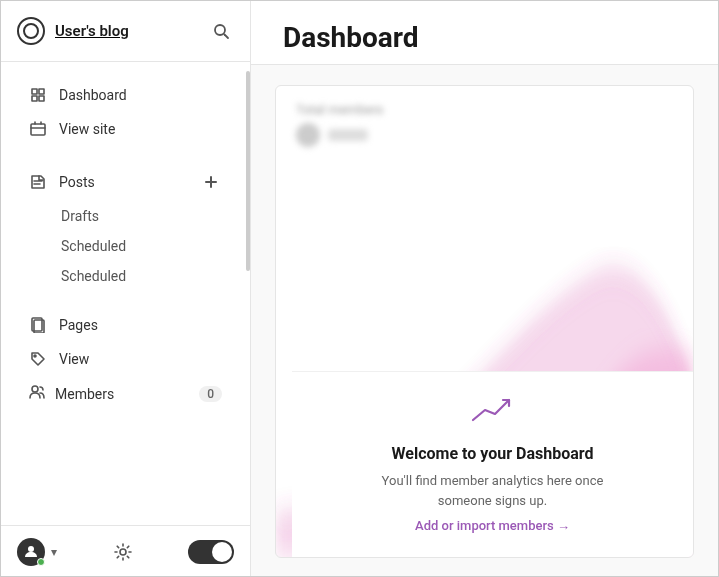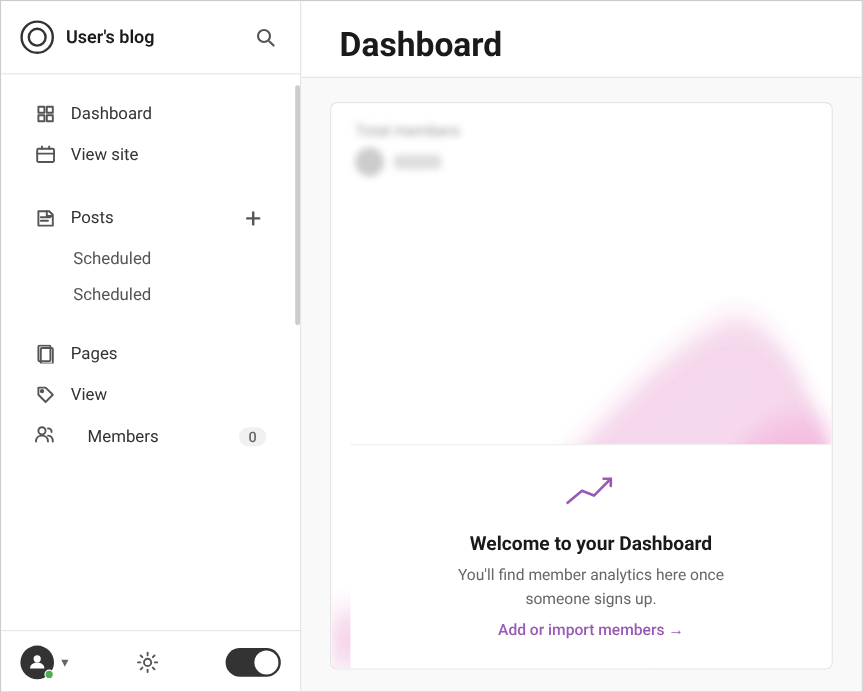--- a/index.html
+++ b/index.html
@@ -24,20 +24,21 @@
       background: #fff;
       position: relative;
     }
 
     .sidebar-header {
       display: flex;
       align-items: center;
       justify-content: space-between;
       padding: 16px 16px 16px 16px;
       border-bottom: 1px solid #e5e5e5;
+      text-decoration: underline;
     }
 
     .sidebar-brand {
       display: flex;
       align-items: center;
       gap: 10px;
       cursor: pointer;
     }
 
     .brand-logo {
@@ -178,21 +179,21 @@
       justify-content: space-between;
       padding: 8px 20px;
       margin: 0 8px;
       cursor: pointer;
       border-radius: 4px;
     }
 
     .members-left {
       display: flex;
       align-items: center;
-      gap: 28px;
+      gap: 10px;
       font-size: 14px;
       color: #333;
     }
 
     
     .sidebar-scrollbar {
       position: absolute;
       right: 0;
       top: 70px;
       width: 4px;
@@ -460,20 +461,23 @@
       </div>
       <button class="add-icon-btn">
         <svg width="16" height="16" viewBox="0 0 16 16" fill="none" stroke="#555" stroke-width="2" stroke-linecap="round">
           <line x1="8" y1="3" x2="8" y2="13"></line>
           <line x1="3" y1="8" x2="13" y2="8"></line>
         </svg>
       </button>
     </div>
 
     <div class="sub-nav-item">
+      <span>Drafts</span>
+    </div>
+    <div class="sub-nav-item">
       <span>Scheduled</span>
     </div>
     <div class="sub-nav-item">
       <span>Scheduled</span>
     </div>
 
     <div class="nav-section-divider"></div>
 
     <div class="nav-item">
       <span class="nav-icon">

